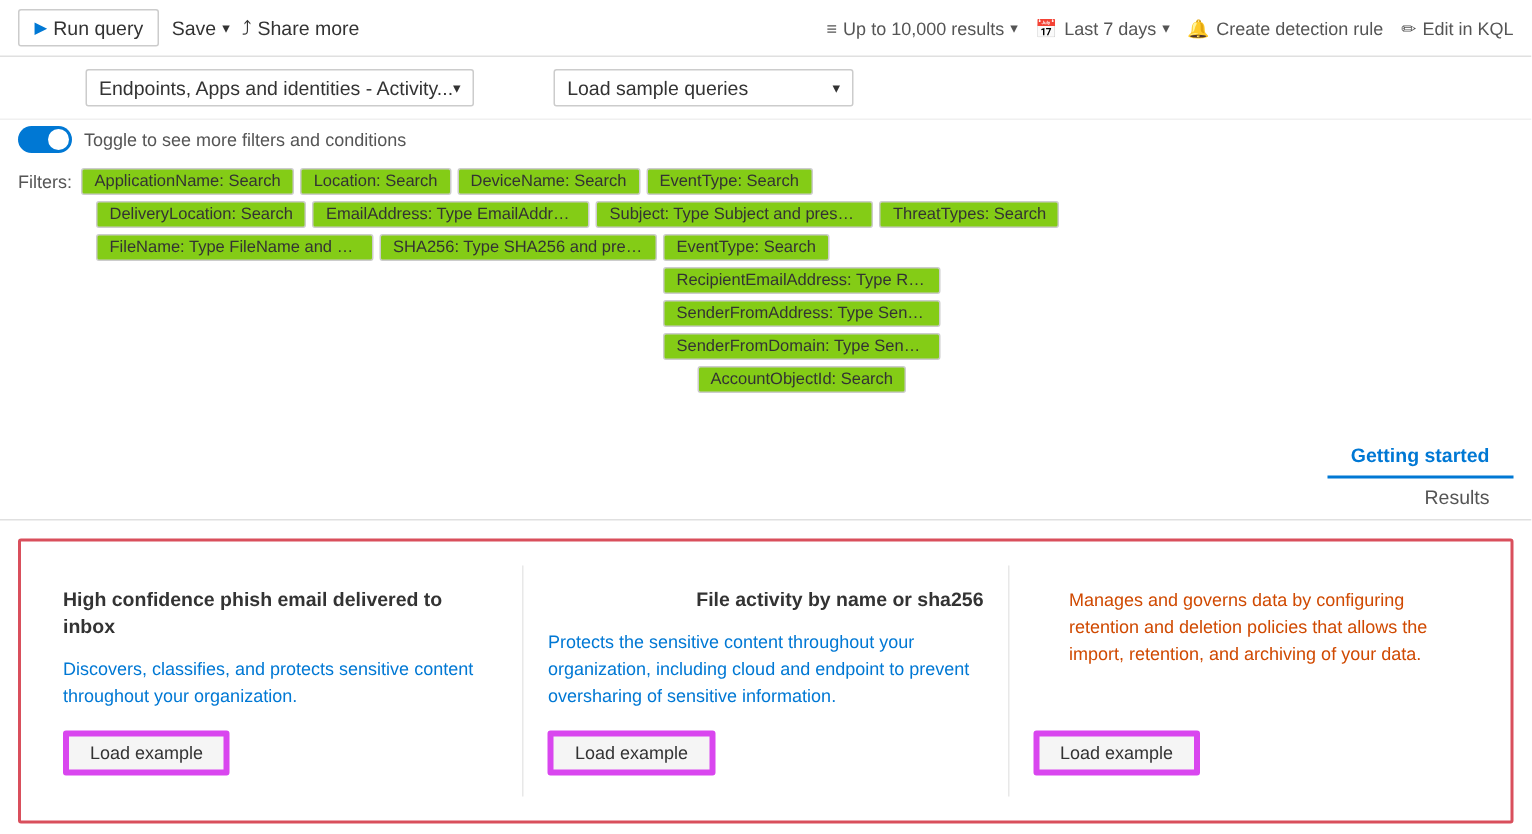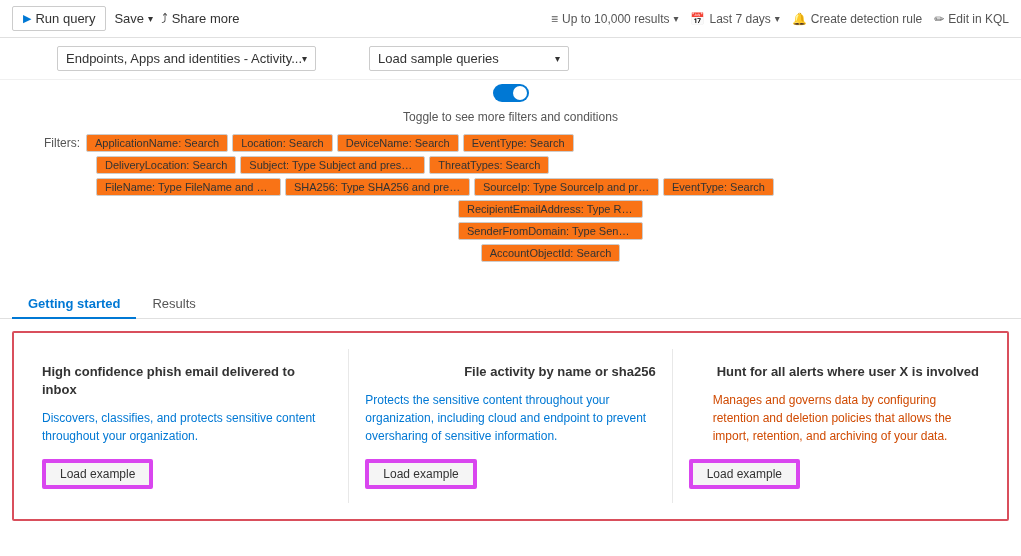--- a/index.html
+++ b/index.html
@@ -33,48 +33,49 @@
       display: flex; align-items: center; justify-content: space-between;
       border: 1px solid #ccc; padding: 4px 8px; border-radius: 2px;
       background: #fff; cursor: pointer; font-size: 13px; color: #333;
       min-width: 240px;
       margin-left: 45px;
     }
     .dropdown-select.wide { min-width: 200px; }
 
     .toggle-row {
       display: flex; align-items: center; gap: 8px;
-      padding: 4px 12px; font-size: 12px; color: #555; flex-direction: column;
+      padding: 4px 12px; font-size: 12px; color: #555;
     }
     .toggle-switch {
       width: 36px; height: 18px; background: #0078d4; border-radius: 9px;
       position: relative; cursor: pointer;
     }
     .toggle-switch::after {
       content: ''; position: absolute; right: 2px; top: 2px;
       width: 14px; height: 14px; background: #fff; border-radius: 50%;
     }
 
     .filters-area {
       padding: 4px 12px 8px 12px;
     }
     .filters-row {
-      display: flex; align-items: center; gap: 0; flex-wrap: wrap; margin-left: 32px;
+      display: flex; align-items: center; gap: 0; flex-wrap: wrap;
     }
     .filter-label { font-size: 12px; color: #555; margin-right: 6px; flex-shrink: 0; }
     .filter-tag {
       border: 1px solid #ccc; border-radius: 2px; padding: 2px 8px;
-      font-size: 11px; color: #333; cursor: pointer; background: #f97316;
+      font-size: 11px; color: #333; cursor: pointer; background: #84cc16;
       margin: 2px 4px 2px 0; white-space: nowrap; max-width: 185px; overflow: hidden; text-overflow: ellipsis;
     }
 
     .tabs-row {
       display: flex; align-items: flex-end; gap: 0;
       padding: 8px 12px 0 12px; border-bottom: 1px solid #e0e0e0;
       margin-top: 10px;
+      flex-direction: column;
     }
     .tab {
       padding: 6px 16px; font-size: 13px; cursor: pointer; color: #555;
       border-bottom: 2px solid transparent; margin-bottom: -1px;
     }
     .tab.active { color: #0078d4; border-bottom: 2px solid #0078d4; font-weight: 600; }
 
     .cards-container {
       display: flex; gap: 0; padding: 16px 12px; border: 2px solid #d94f5c;
       margin: 12px 12px; border-radius: 2px; background: #fff;
@@ -159,31 +160,32 @@
 <div class="filters-area">
   <div class="filters-row">
     <span class="filter-label">Filters:</span>
     <span class="filter-tag">ApplicationName: Search</span>
     <span class="filter-tag">Location: Search</span>
     <span class="filter-tag">DeviceName: Search</span>
     <span class="filter-tag">EventType: Search</span>
   </div>
   <div class="filters-row" style="padding-left:52px;">
     <span class="filter-tag">DeliveryLocation: Search</span>
+    <span class="filter-tag">EmailAddress: Type EmailAddres...</span>
     <span class="filter-tag">Subject: Type Subject and press ...</span>
     <span class="filter-tag">ThreatTypes: Search</span>
   </div>
   <div class="filters-row" style="padding-left:52px;">
     <span class="filter-tag">FileName: Type FileName and pr...</span>
     <span class="filter-tag">SHA256: Type SHA256 and pres...</span>
-    <span class="filter-tag">SourceIp: Type SourceIp and pre...</span>
     <span class="filter-tag">EventType: Search</span>
   </div>
   <div class="filters-row" style="padding-left:52px;flex-direction:column;">
     <span class="filter-tag">RecipientEmailAddress: Type Rec...</span>
+    <span class="filter-tag">SenderFromAddress: Type Send...</span>
     <span class="filter-tag">SenderFromDomain: Type Sende...</span>
     <span class="filter-tag">AccountObjectId: Search</span>
   </div>
 </div>
 
 <div class="tabs-row">
   <div class="tab active">
     <span>Getting started</span>
   </div>
   <div class="tab">
@@ -196,17 +198,16 @@
     <div class="card-title">High confidence phish email delivered to inbox</div>
     <div class="card-desc">Discovers, classifies, and protects sensitive content throughout your organization.</div>
     <button class="btn-load">Load example</button>
   </div>
   <div class="card">
     <div class="card-title">File activity by name or sha256</div>
     <div class="card-desc">Protects the sensitive content throughout your organization, including cloud and endpoint to prevent oversharing of sensitive information.</div>
     <button class="btn-load">Load example</button>
   </div>
   <div class="card">
-    <div class="card-title">Hunt for all alerts where user X is involved</div>
     <div class="card-desc gray" style="color: rgb(208, 74, 2);">Manages and governs data by configuring retention and deletion policies that allows the import, retention, and archiving of your data.</div>
     <button class="btn-load">Load example</button>
   </div>
 </div>
 
 </body></html>

